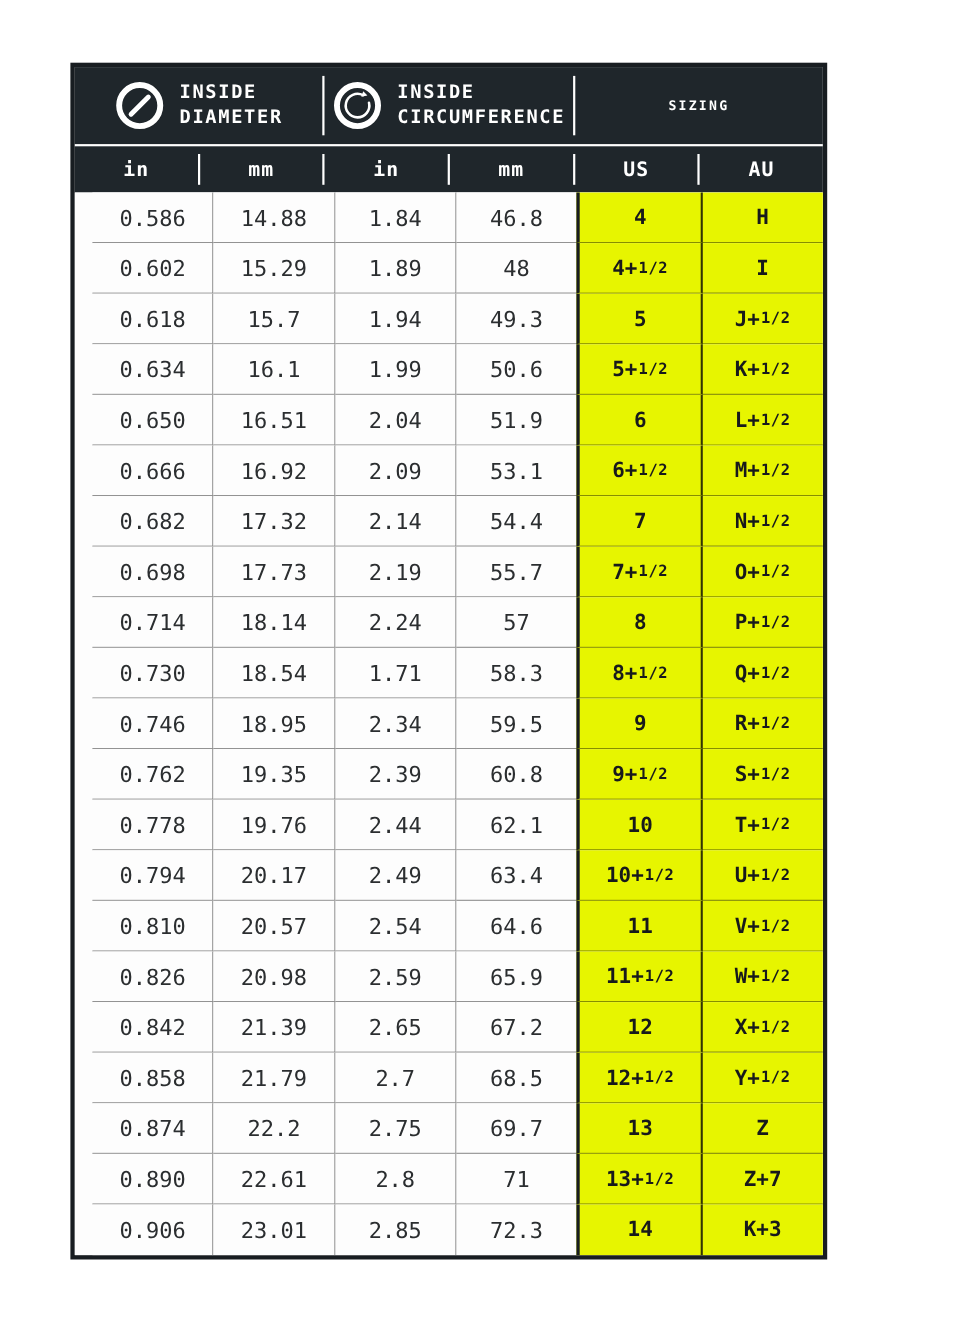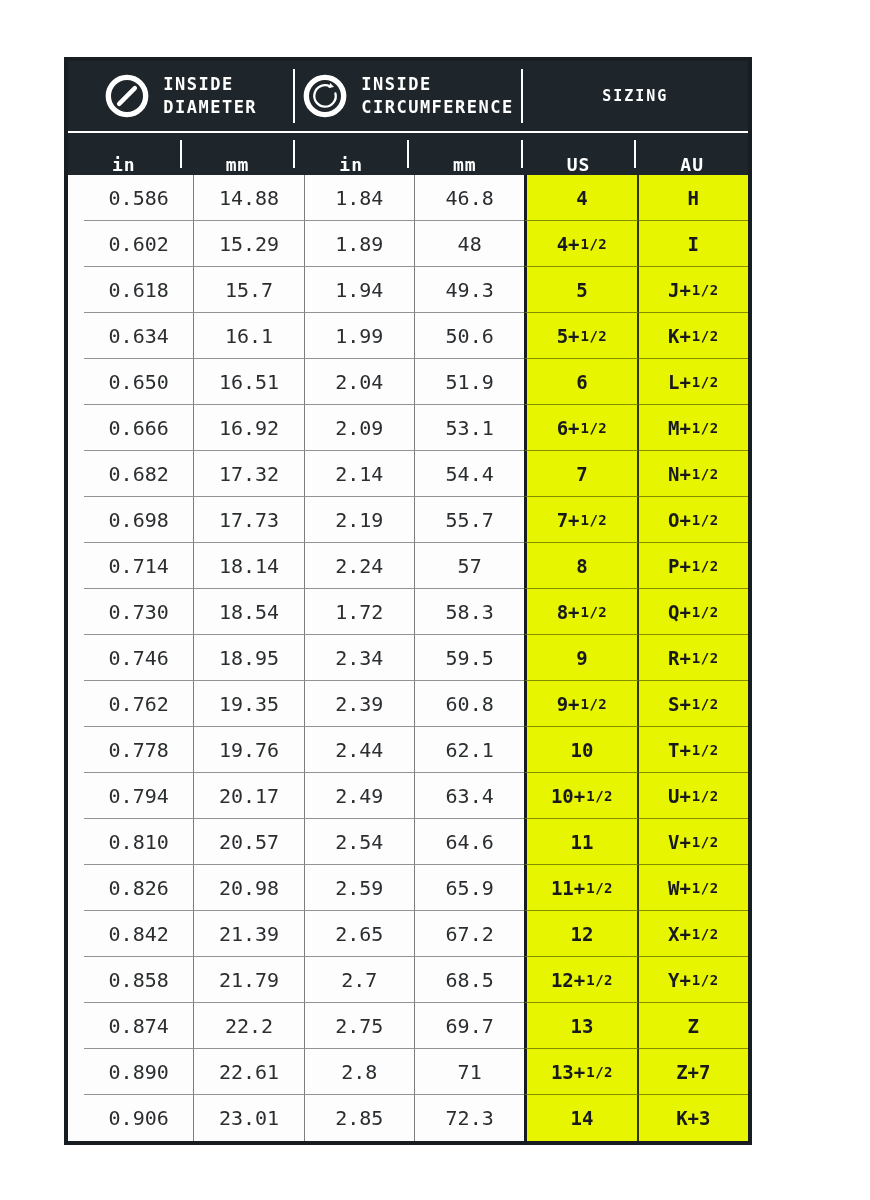--- a/index.html
+++ b/index.html
@@ -32,25 +32,25 @@
   .group-row{display:flex;align-items:stretch;height:70px;}
   .group{flex:1 1 0;display:flex;align-items:center;justify-content:center;gap:13px;padding:0 4px;}
   .group-divider{width:2px;background:#ffffff;align-self:center;height:54px;flex:0 0 2px;}
   .icon-wrap{width:46px;height:46px;flex:0 0 46px;display:flex;align-items:center;justify-content:center;}
   .icon-wrap svg{width:46px;height:46px;display:block;}
   .group-label{
     font-weight:bold;font-size:17px;line-height:1.35;letter-spacing:1.5px;
     text-align:left;white-space:nowrap;
   }
   .group-label .l2{display:block;}
-  .sizing-label{font-weight:bold;font-size:15px;letter-spacing:2px;text-align:center;}
+  .sizing-label{font-weight:bold;font-size:12px;letter-spacing:2px;text-align:center;}
 
   .header-hline{height:2px;background:#ffffff;}
 
-  .sub-row{display:flex;align-items:flex-end;height:42px;}
+  .sub-row{display:flex;align-items:center;height:42px;}
   .sub-cell{
     flex:1 1 0;display:flex;align-items:center;justify-content:center;
     font-weight:bold;font-size:18px;letter-spacing:1px;color:var(--header-text);
   }
   .sub-divider{width:2px;background:#ffffff;align-self:center;height:28px;flex:0 0 2px;}
 
   
   .tbody{background:var(--cell-bg);}
   .row{display:flex;height:46px;margin-left:16px;}
   .cell{
@@ -229,21 +229,21 @@
           <div class="cell">57</div>
           <div class="cell hl">8</div>
           <div class="cell hl">
             <span>P+</span>
             <span class="frac">1/2</span>
           </div>
         </div>
         <div class="row">
           <div class="cell">0.730</div>
           <div class="cell">18.54</div>
-          <div class="cell">1.72</div>
+          <div class="cell">1.71</div>
           <div class="cell">58.3</div>
           <div class="cell hl">
             <span>8+</span>
             <span class="frac">1/2</span>
           </div>
           <div class="cell hl">
             <span>Q+</span>
             <span class="frac">1/2</span>
           </div>
         </div>

